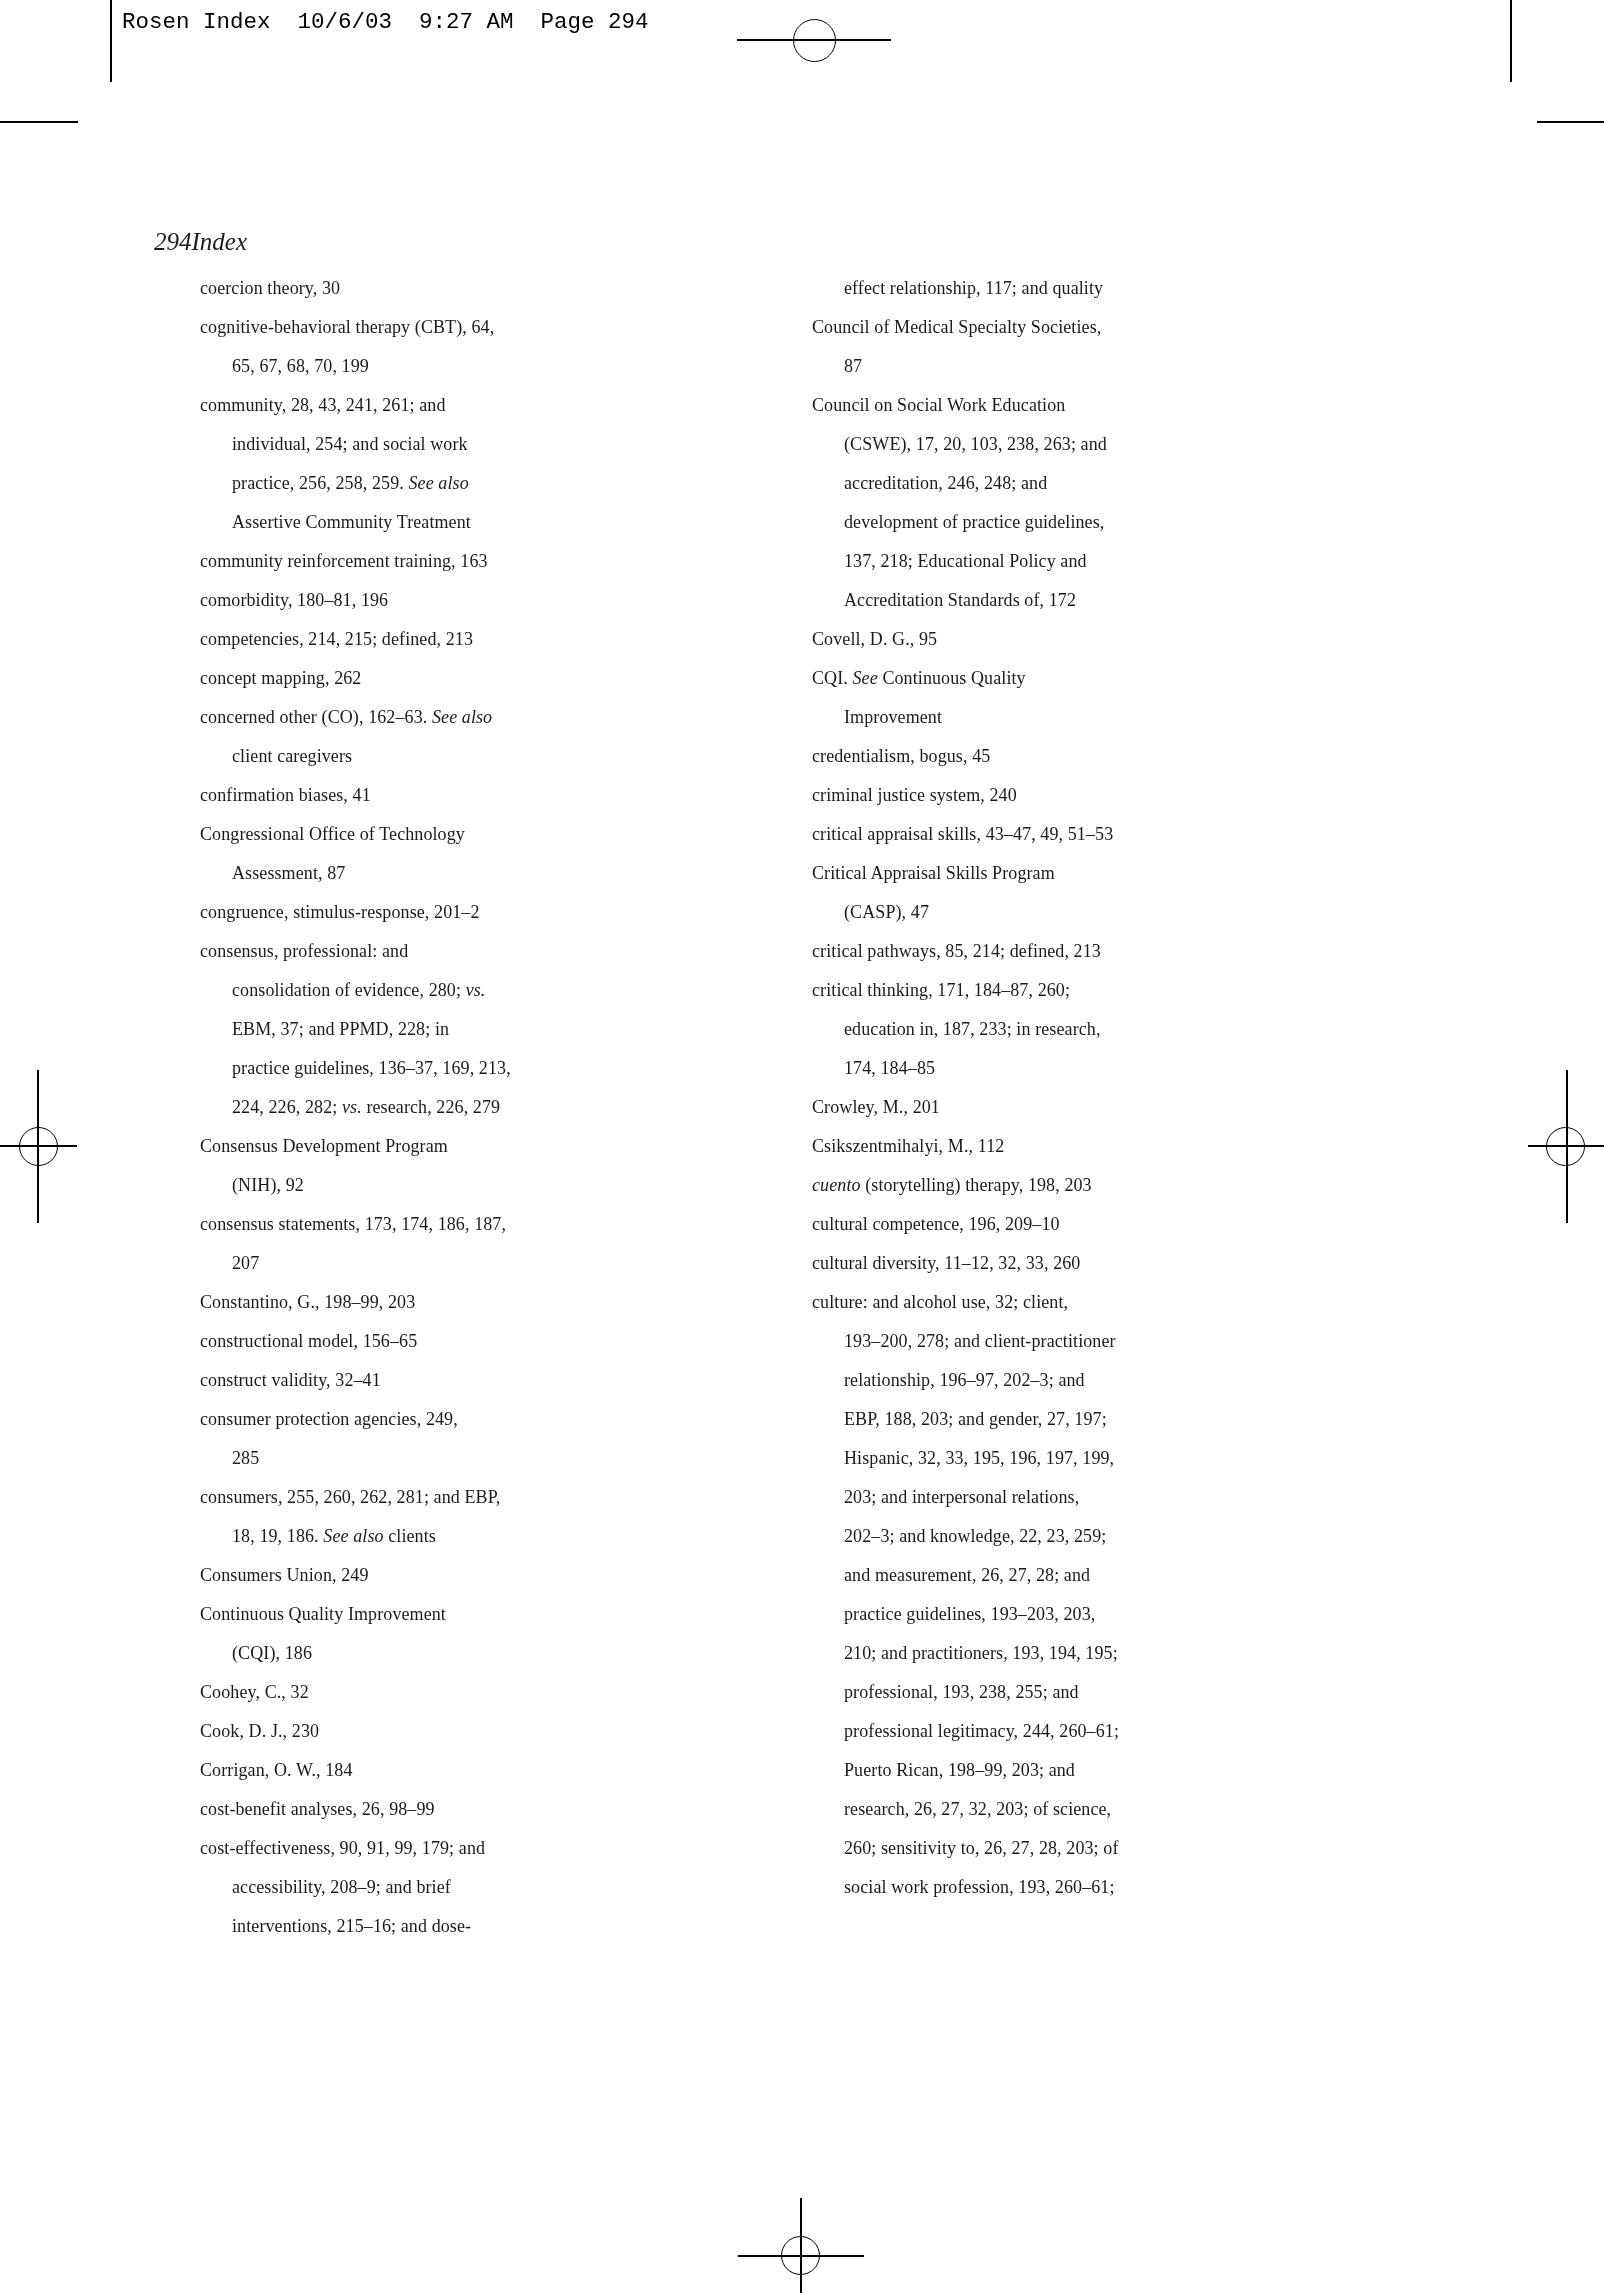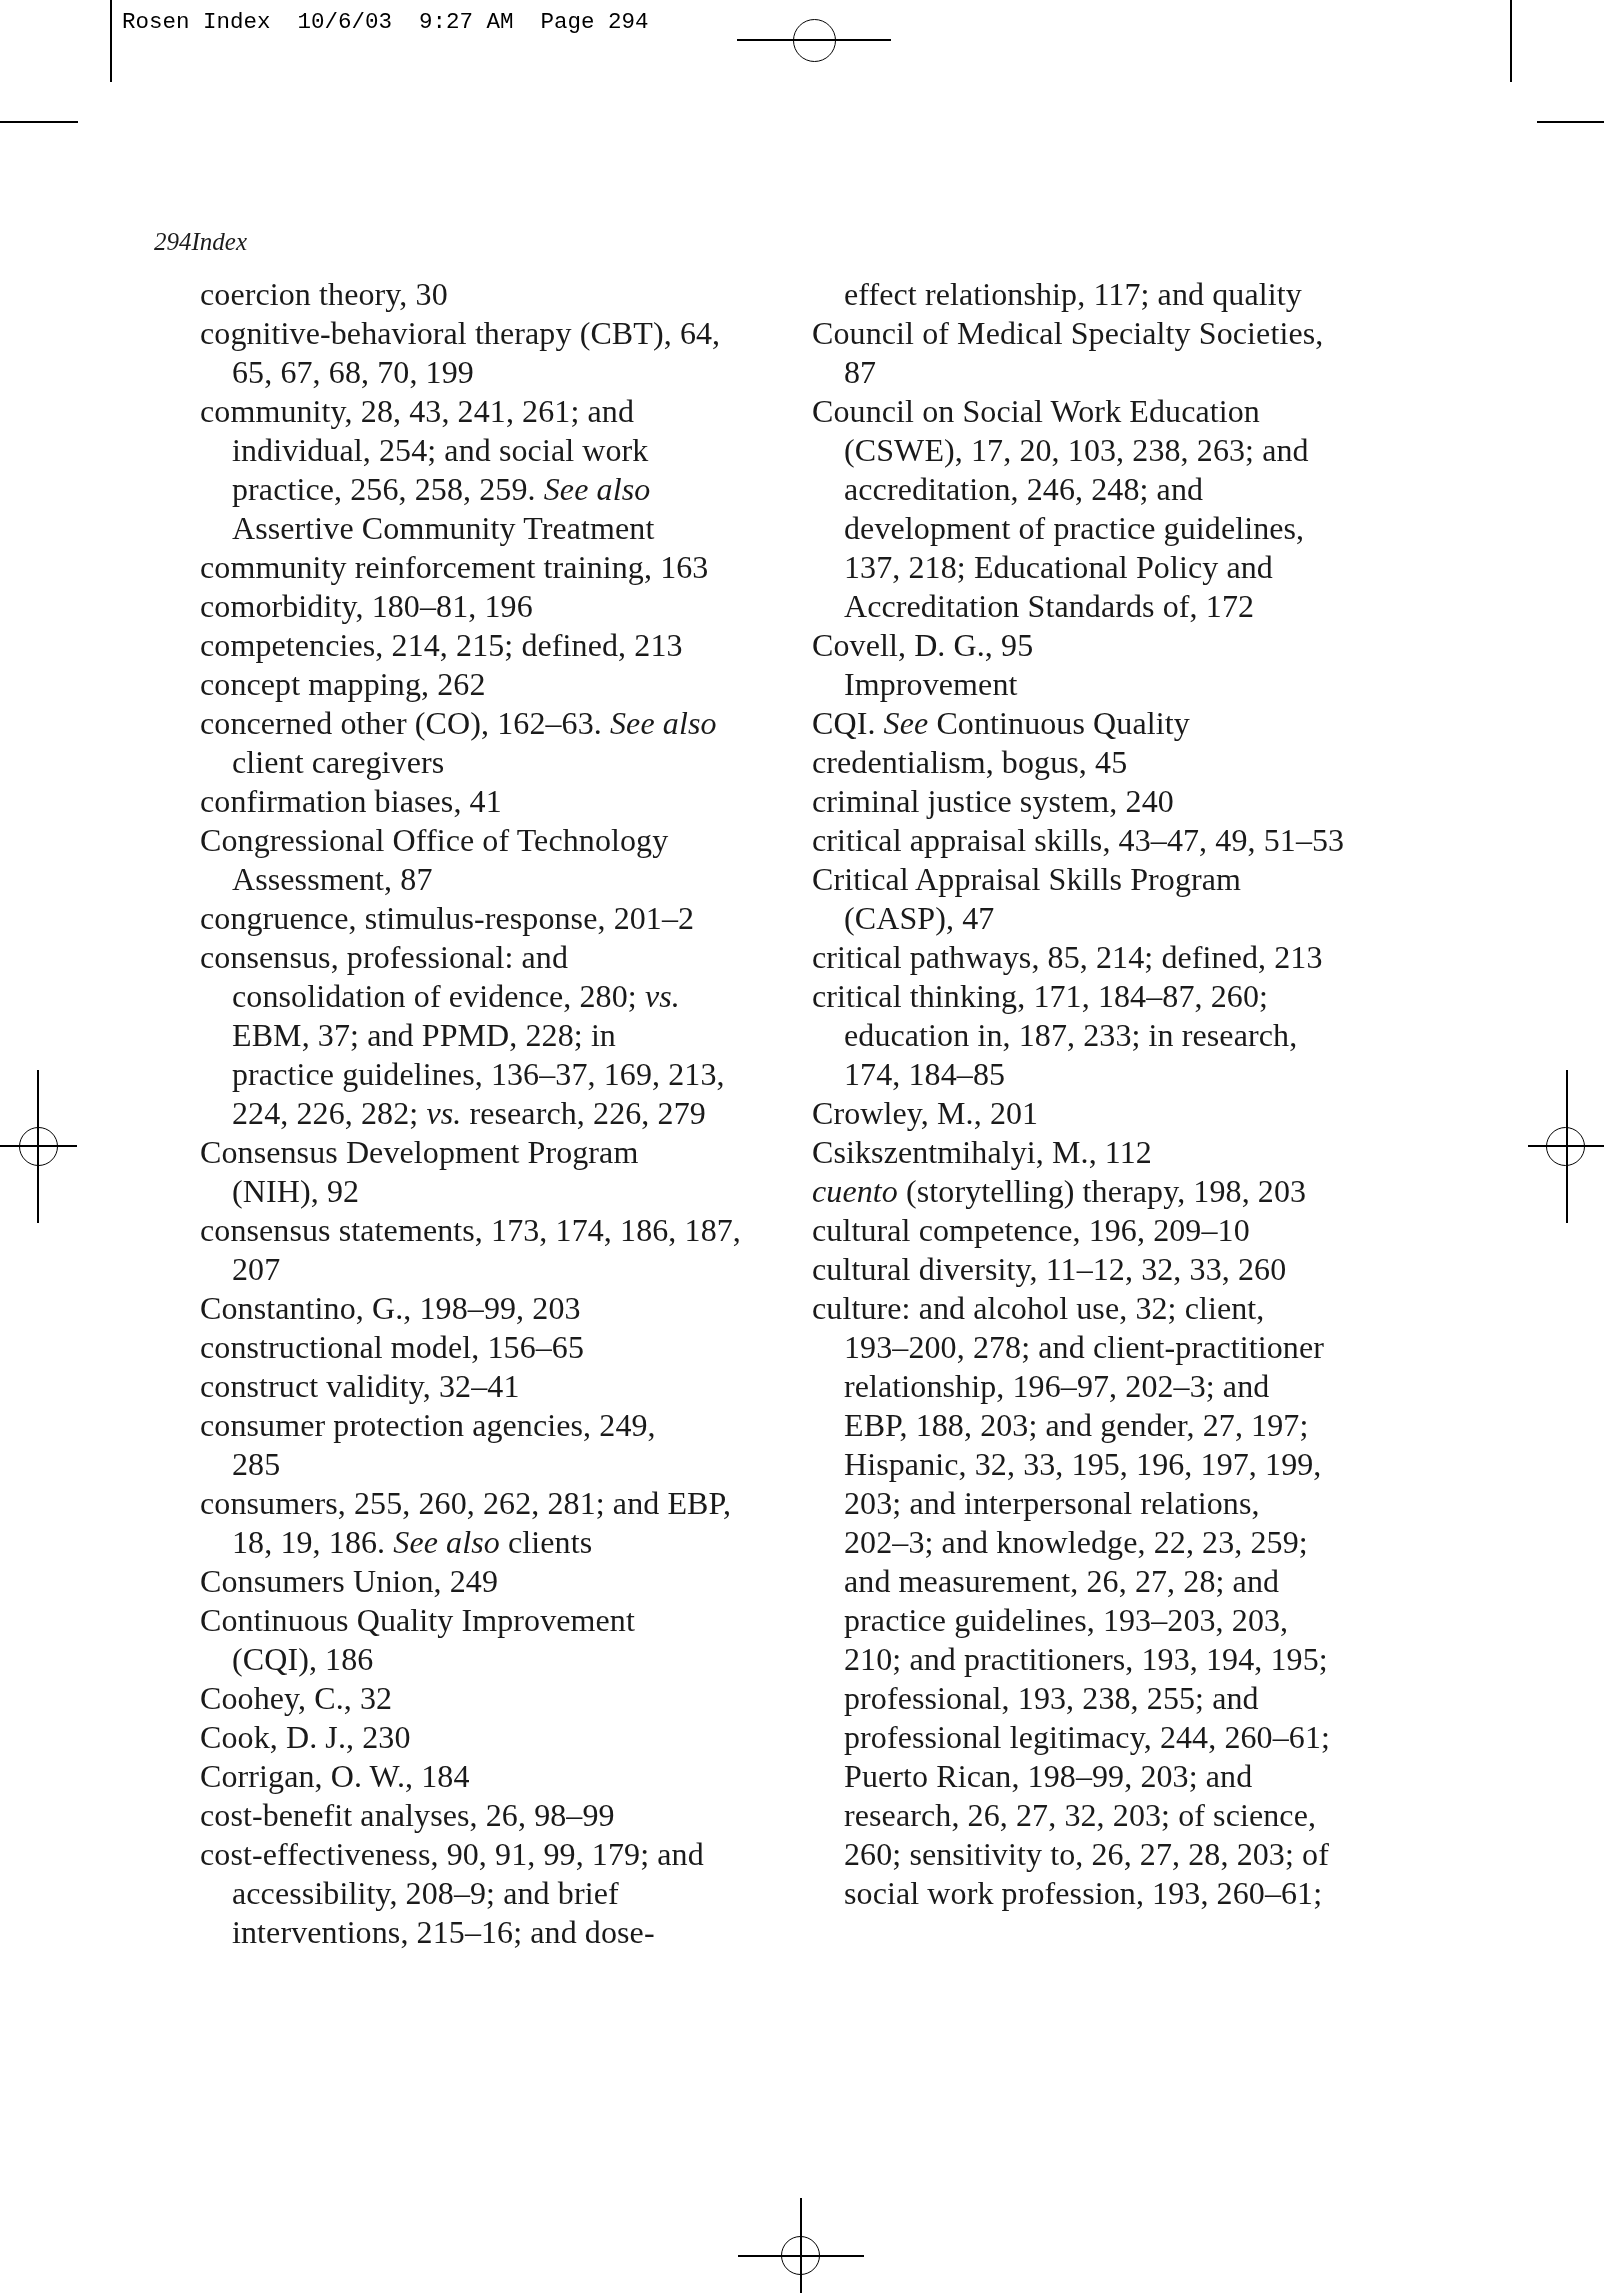--- a/index.html
+++ b/index.html
@@ -42,22 +42,22 @@
     position:absolute;
     left:154px; top:228px;
     display:flex;
     font-style:italic;
     font-size:25px;
     color:#1c1c1c;
   }
   
   .col{
     position:absolute;
-    top:275px;
-    font-size:32px;
+    top:269px;
+    font-size:18px;
     line-height:39px;
     letter-spacing:0.1px;
   }
   .col-left{left:200px;}
   .col-right{left:812px;}
   .col .line{height:39px;white-space:nowrap;}
   .col .indent{padding-left:32px;}
 </style>
 </head>
 <body>
@@ -148,22 +148,22 @@
       <div class="line indent">effect relationship, 117; and quality</div>
       <div class="line">Council of Medical Specialty Societies,</div>
       <div class="line indent">87</div>
       <div class="line">Council on Social Work Education</div>
       <div class="line indent">(CSWE), 17, 20, 103, 238, 263; and</div>
       <div class="line indent">accreditation, 246, 248; and</div>
       <div class="line indent">development of practice guidelines,</div>
       <div class="line indent">137, 218; Educational Policy and</div>
       <div class="line indent">Accreditation Standards of, 172</div>
       <div class="line">Covell, D. G., 95</div>
+      <div class="line">CQI. <i>See</i> Continuous Quality</div>
       <div class="line indent">Improvement</div>
-      <div class="line">CQI. <i>See</i> Continuous Quality</div>
       <div class="line">credentialism, bogus, 45</div>
       <div class="line">criminal justice system, 240</div>
       <div class="line">critical appraisal skills, 43–47, 49, 51–53</div>
       <div class="line">Critical Appraisal Skills Program</div>
       <div class="line indent">(CASP), 47</div>
       <div class="line">critical pathways, 85, 214; defined, 213</div>
       <div class="line">critical thinking, 171, 184–87, 260;</div>
       <div class="line indent">education in, 187, 233; in research,</div>
       <div class="line indent">174, 184–85</div>
       <div class="line">Crowley, M., 201</div>

